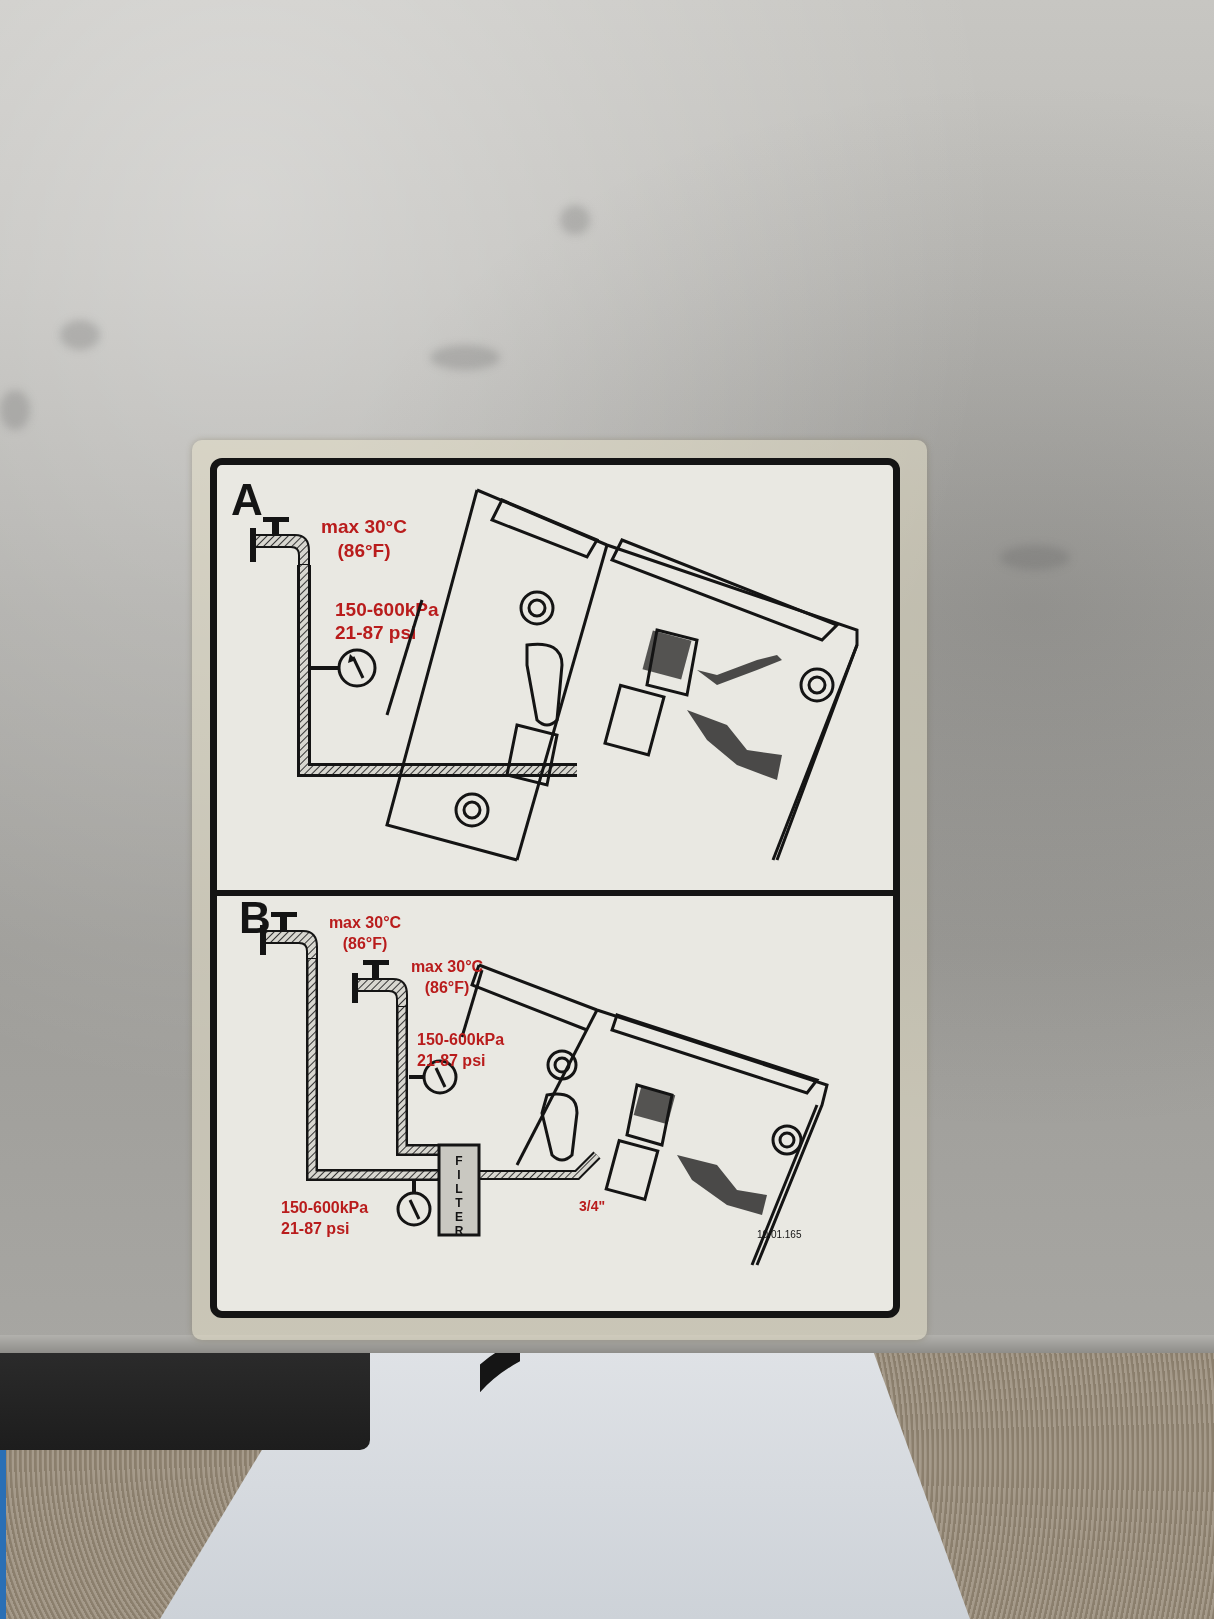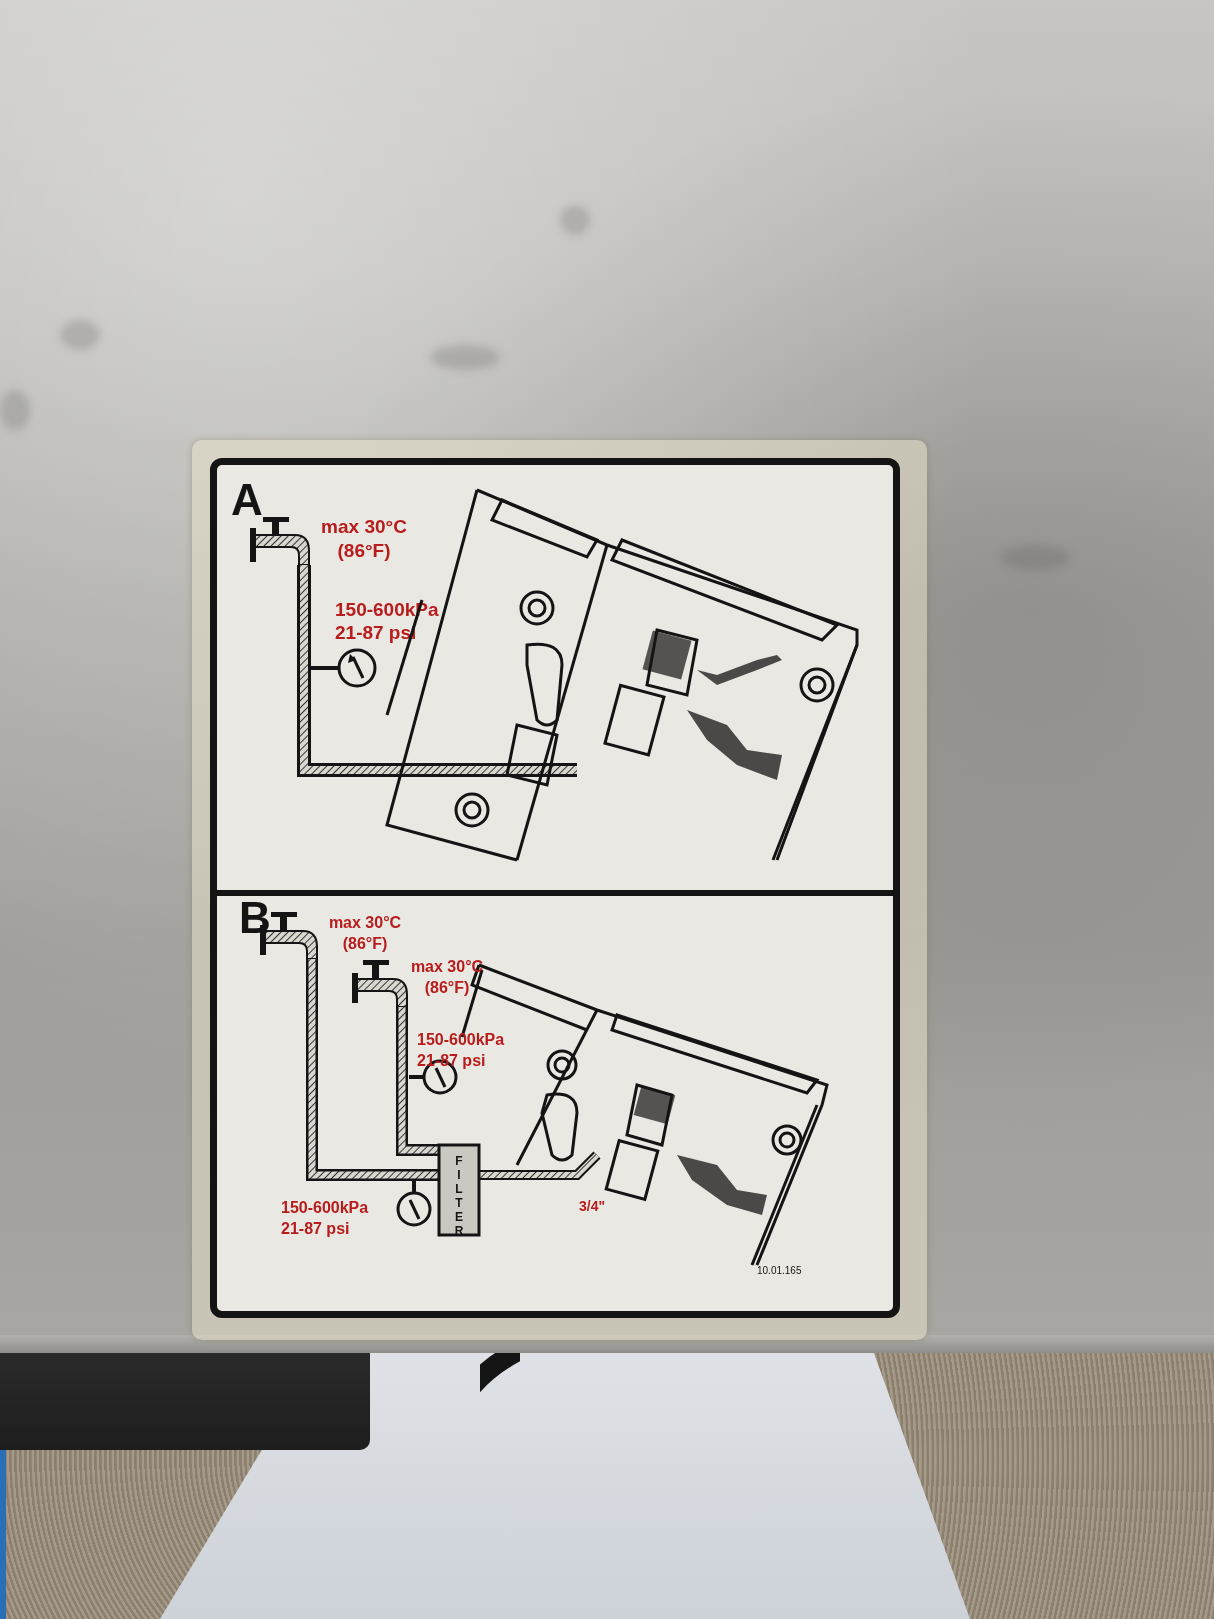--- a/index.html
+++ b/index.html
@@ -207,14 +207,14 @@
   <div class="lbl" style="left:88px;top:469px;width:120px;font-size:16px;line-height:20px;">(86°F)</div>
   <div class="lbl" style="left:170px;top:492px;width:120px;font-size:16px;line-height:20px;">max 30°C</div>
   <div class="lbl" style="left:170px;top:513px;width:120px;font-size:16px;line-height:20px;">(86°F)</div>
   <div class="lbl left" style="left:200px;top:565px;font-size:16px;line-height:20px;">150-600kPa</div>
   <div class="lbl left" style="left:200px;top:586px;font-size:16px;line-height:20px;">21-87 psi</div>
   <div class="lbl left" style="left:64px;top:733px;font-size:16px;line-height:20px;">150-600kPa</div>
   <div class="lbl left" style="left:64px;top:754px;font-size:16px;line-height:20px;">21-87 psi</div>
   <div class="lbl left" style="left:362px;top:730px;font-size:14px;">3/4"</div>
 
   <div class="divider"></div>
-  <div class="code" style="left:540px;top:800px;">10.01.165</div>
+  <div class="code" style="left:540px;top:764px;">10.01.165</div>
 </div>
 
 </body></html>

